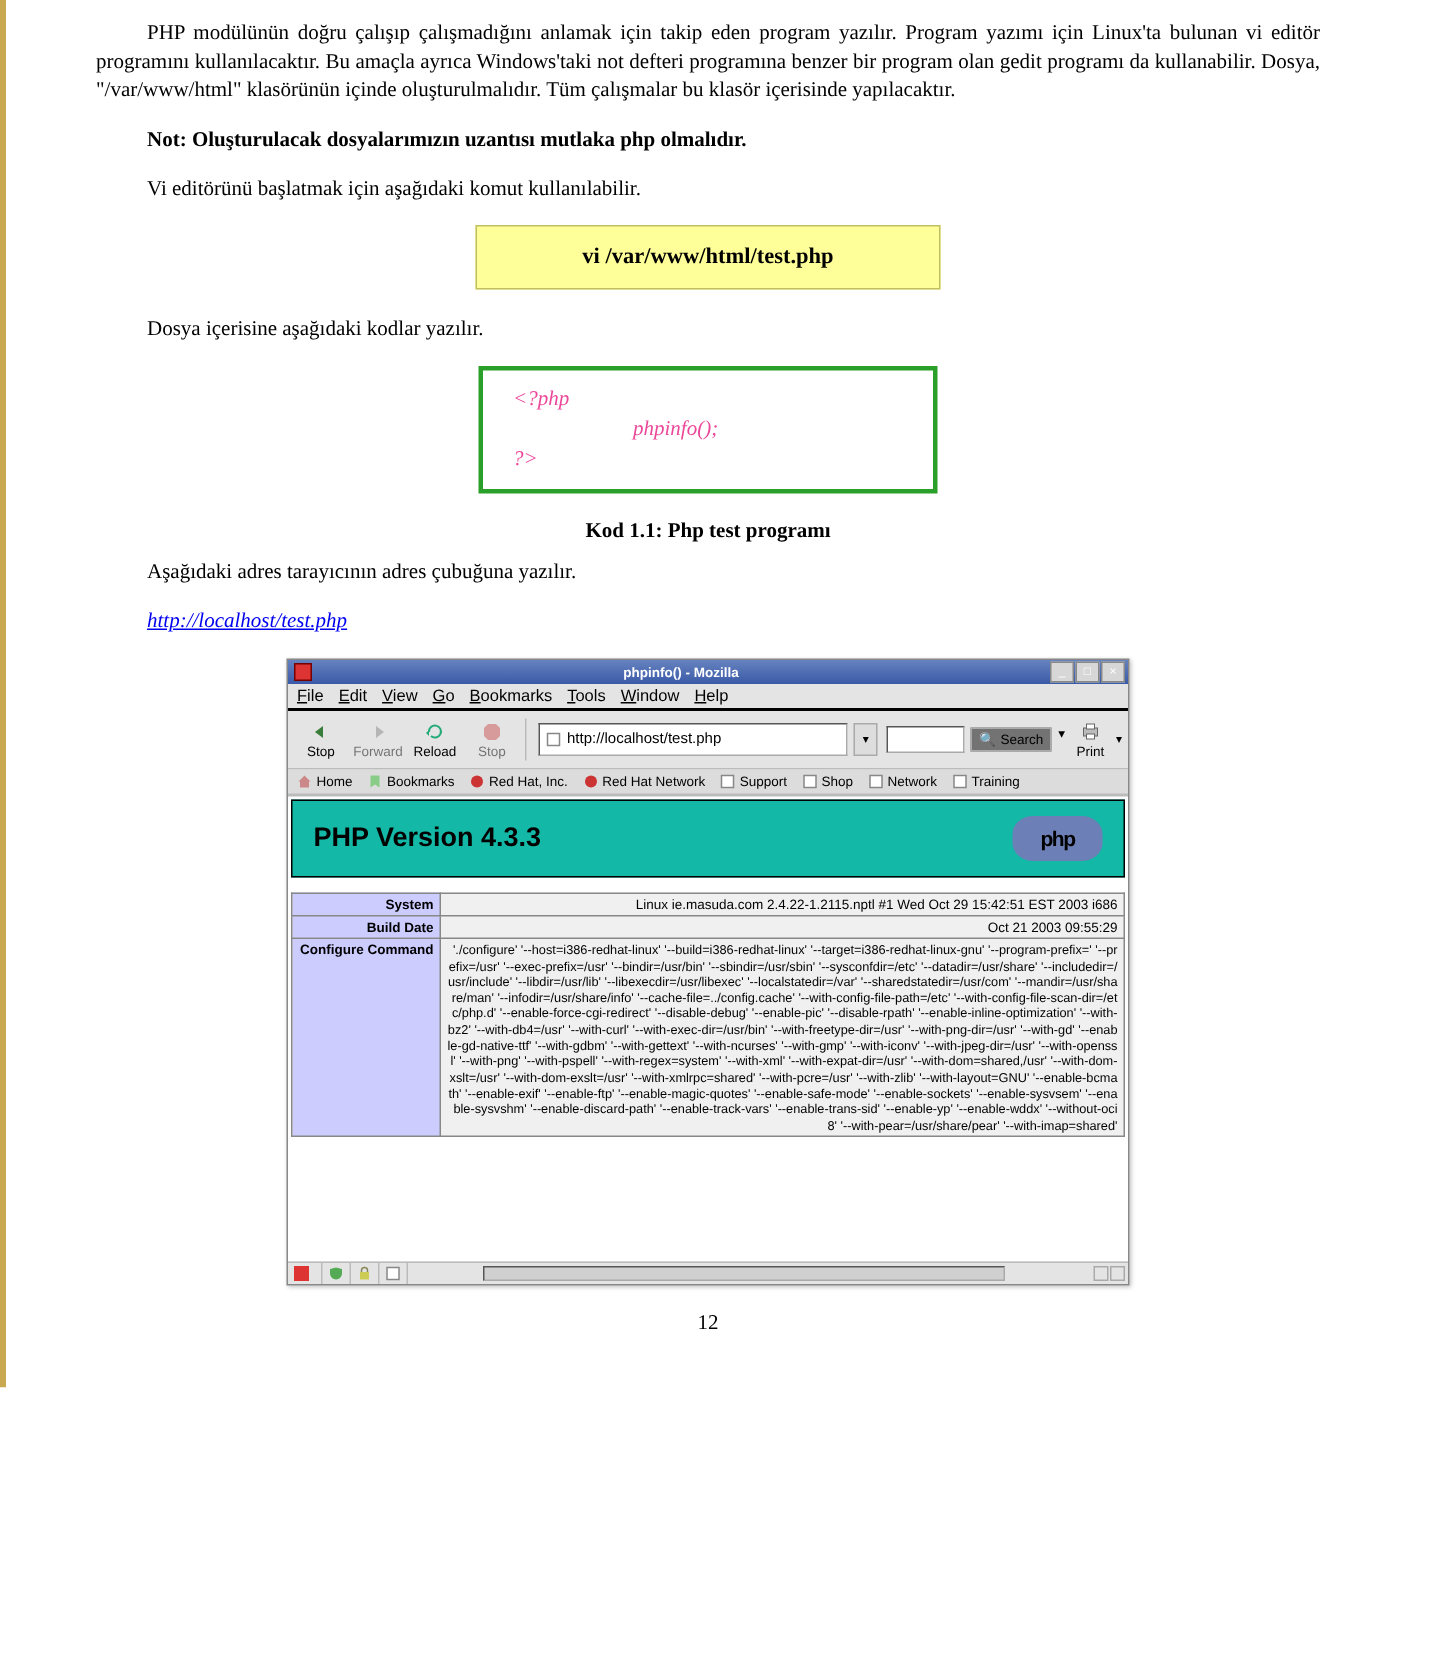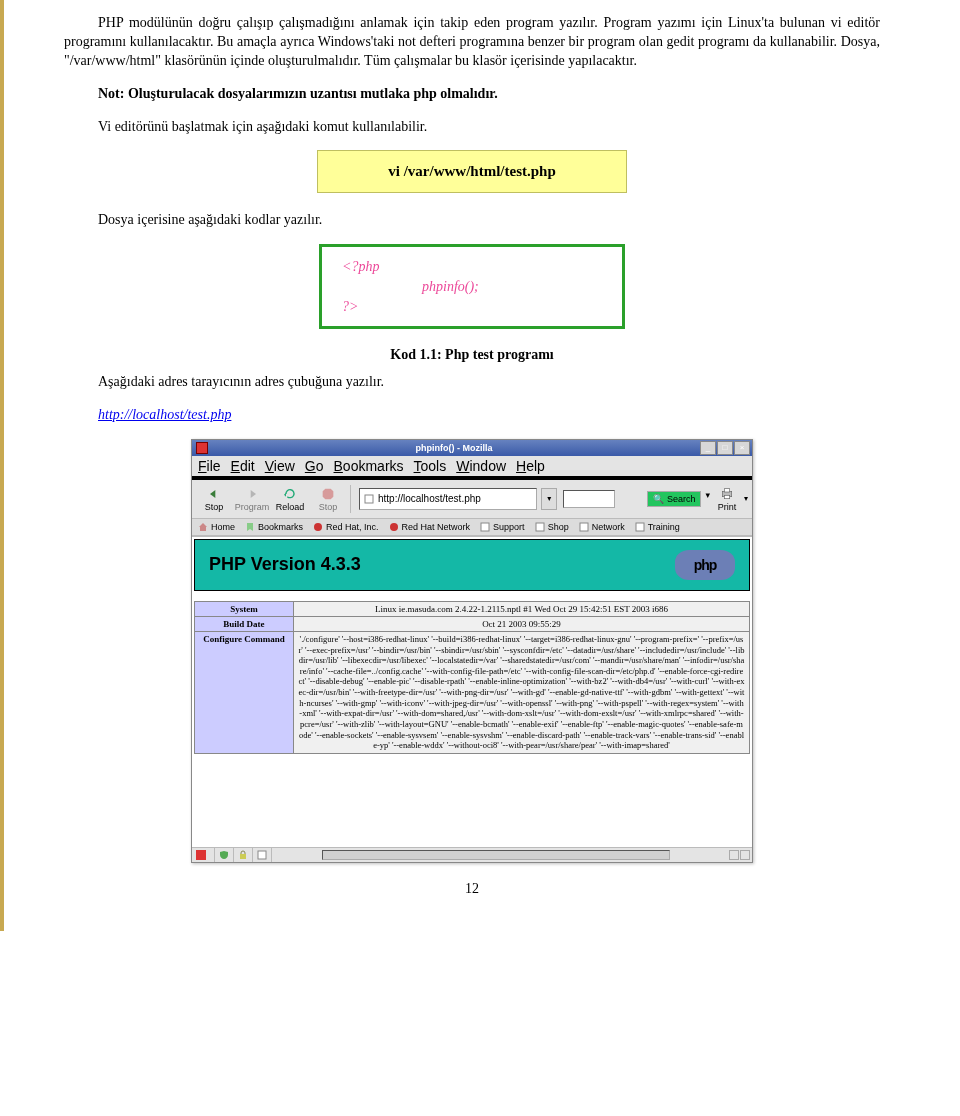--- a/index.html
+++ b/index.html
@@ -85,22 +85,22 @@
   .titlebar .left { display: flex; align-items: center; gap:4px;}
   .titlebar .ticon {
     width:10px;height:10px;background:#d33;border:1px solid #700;display:inline-block;
   }
   .titlebar .wtitle { font-size:9px; font-weight:bold; flex:1; text-align:center;}
   .winbtns { display:flex; gap:1px;}
   .winbtn {
     width:14px;height:12px;background:#d7d7d7;border:1px solid #888;display:flex;align-items:center;justify-content:center;font-size:8px;
   }
   .menubar {
-    background:#e4e4e4;border-bottom:4px solid #000000;
-    display:flex;gap:10px;padding:2px 6px;font-size:14px;
+    background:#e4e4e4;border-bottom:2px solid #000000;
+    display:flex;gap:10px;padding:2px 6px;font-size:11px;
   }
   .menubar span u { text-decoration: underline; }
   .navbar {
     background:#e4e4e4;border-bottom:1px solid #bbb;
     display:flex;align-items:center;gap:2px;padding:2px 4px;font-size:9px;height:34px;
   }
   .tbbtn {
     display:flex;flex-direction:column;align-items:center;gap:0;min-width:36px;
   }
   .tbbtn svg{width:16px;height:16px;}
@@ -108,21 +108,21 @@
   .sep{width:1px;height:28px;background:#bbb;margin:0 2px;}
   .urlbox {
     flex:1;display:flex;align-items:center;gap:4px;margin:0 4px;
   }
   .urlbox .urlin {
     flex:1;background:#fff;border:1px inset #aaa;padding:2px 4px;font-size:10px;height:16px;display:flex;align-items:center;gap:4px;
   }
   .urlbox .drop{width:14px;height:20px;border:1px solid #aaa;background:#ddd;display:flex;align-items:center;justify-content:center;font-size:8px;}
   .searchbox{display:flex;align-items:center;gap:4px;}
   .searchin{background:#fff;border:1px inset #aaa;width:50px;height:16px;}
-  .sbtn{border:1px solid #aaa;background:#22c55e;padding:2px 5px;font-size:9px;margin-left:28px;}
+  .sbtn{border:1px solid #aaa;background:#737373;padding:2px 5px;font-size:9px;}
   .pbtn{display:flex;flex-direction:column;align-items:center;min-width:30px;}
   .pbtn svg{width:16px;height:16px;}
   .pbtn .lbl{font-size:9px;}
 
   .bmbar{
     background:#dcdcdc;border-bottom:1px solid #bbb;display:flex;gap:10px;padding:3px 6px;font-size:9px;
   }
   .bmitem{display:flex;align-items:center;gap:3px;}
   .bmitem svg{width:10px;height:10px;}
 
@@ -130,21 +130,21 @@
     background:#fff;padding:0;height:310px;overflow:hidden;border-top:1px solid #bbb;
   }
   .phphdr{
     background:#14b8a6;color:#000;padding:10px 14px;border:1px solid #000;display:flex;justify-content:space-between;align-items:center;margin:2px;
   }
   .phphdr .ver{font-size:18px;font-weight:bold;font-family:Arial,sans-serif;}
   .phplogo{
     width:60px;height:30px;background:#6c7fb6;border-radius:14px/12px;display:flex;align-items:center;justify-content:center;color:#000;font-weight:bold;font-size:14px;font-family:Arial,sans-serif;letter-spacing:-1px;
   }
   .phptable{
-    border-collapse:collapse;width:calc(100% - 4px);margin:10px 2px 2px 2px;font-size:9px;font-family:Liberation Serif, serif;text-align:center;
+    border-collapse:collapse;width:calc(100% - 4px);margin:10px 2px 2px 2px;font-size:9px;font-family:Liberation Sans, sans-serif;text-align:right;
   }
   .phptable td,.phptable th{border:1px solid #888;padding:2px 4px;vertical-align:top;}
   .phptable th{background:#ccccff;font-weight:bold;width:90px;}
   .phptable td{background:#f0f0f0;}
   .statusbar{
     background:#e4e4e4;border-top:1px solid #bbb;display:flex;align-items:center;height:14px;
   }
   .statusbar .cell{border-right:1px solid #bbb;padding:0 4px;height:14px;display:flex;align-items:center;}
   .statusbar .cell:first-child{width:14px;}
   .statusbar .prog{flex:1;background:#d0d0d0;height:8px;margin:0 50px;border:1px inset #aaa;}
@@ -208,21 +208,21 @@
       <div class="tbbtn">
         <svg viewBox="0 0 24 24">
             <path fill="#3a7d3a" d="M14 6l-8 6 8 6z"></path>
           </svg>
         <span class="lbl">Stop</span>
       </div>
       <div class="tbbtn" style="opacity:0.5">
         <svg viewBox="0 0 24 24">
             <path fill="#888" d="M10 6l8 6-8 6z"></path>
           </svg>
-        <span class="lbl">Program</span>
+        <span class="lbl">Forward</span>
       </div>
       <div class="tbbtn">
         <svg viewBox="0 0 24 24">
             <path fill="none" stroke="#2a7" stroke-width="2" d="M6 12a6 6 0 1 1 2 4"></path>
             <path fill="#2a7" d="M6 10l-3 3 3 3z"></path>
           </svg>
         <span class="lbl">Reload</span>
       </div>
       <div class="tbbtn" style="opacity:0.5">
         <svg viewBox="0 0 24 24">

